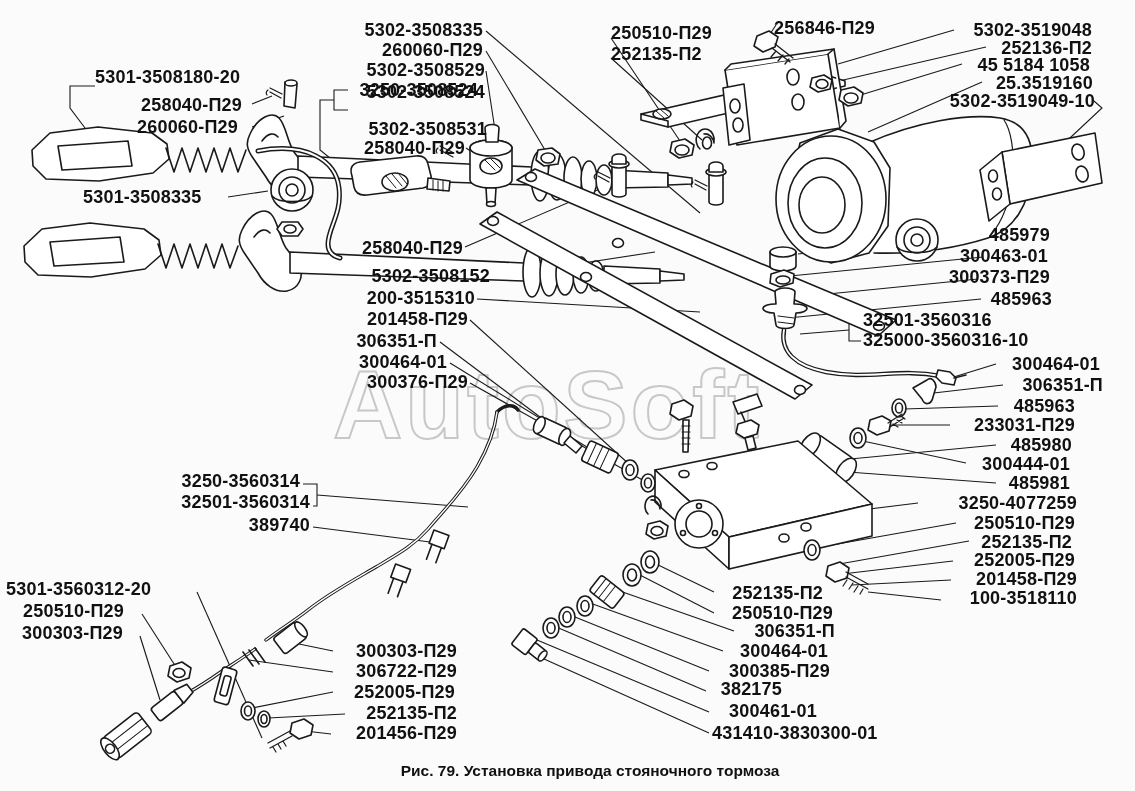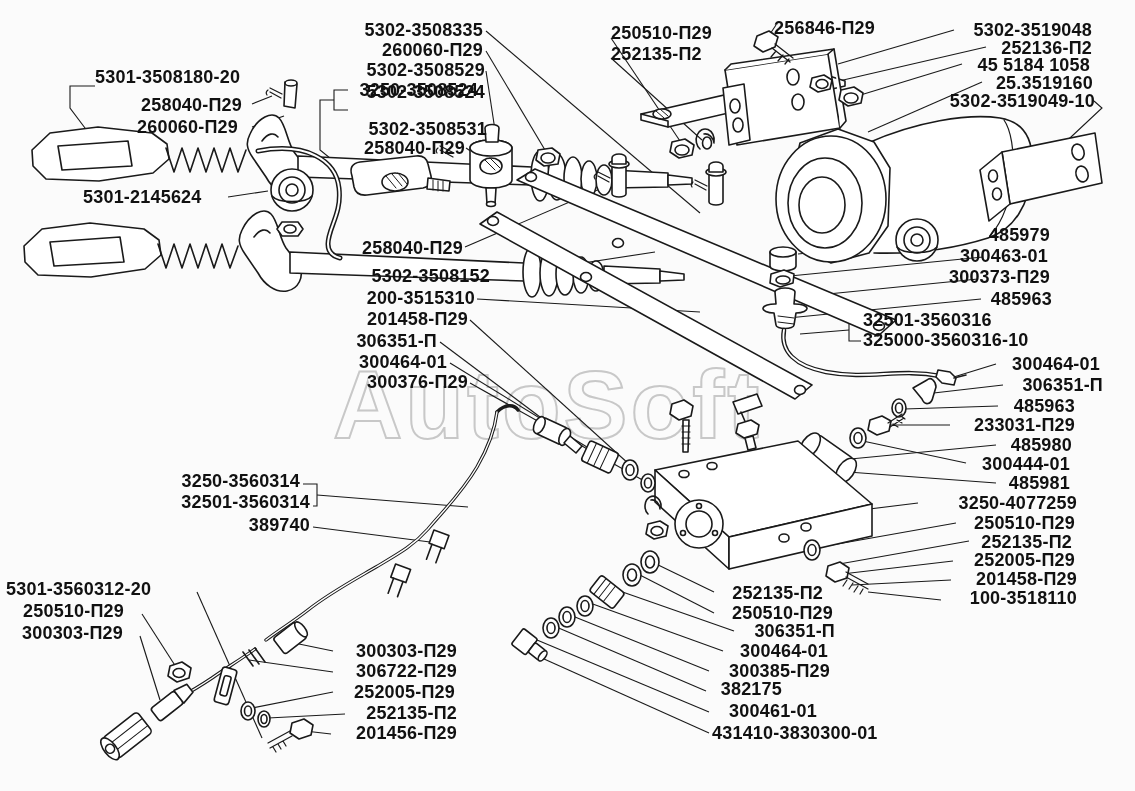--- a/index.html
+++ b/index.html
@@ -374,21 +374,21 @@
       <path d="M285,82 l12,2 l-2,24 l-11,-2 Z" fill="#fff"></path>
       <ellipse cx="291" cy="83" rx="6" ry="3" fill="#fff"></ellipse>
       <path d="M270,88 l12,6 m-12,-2 l11,6 m-13,-8 q-3,2 -1,5" stroke-width="1.2"></path>
     </g>
   </g>
 </svg>
 
   <div class="lbl" style="left:95px;top:68px">5301-3508180-20</div>
   <div class="lbl" style="left:141px;top:96px">258040-П29</div>
   <div class="lbl" style="left:137px;top:118px">260060-П29</div>
-  <div class="lbl" style="left:83px;top:188px">5301-2145624</div>
+  <div class="lbl" style="left:83px;top:188px">5301-3508335</div>
 
   <div class="lbl" style="right:652px;top:21px">5302-3508335</div>
   <div class="lbl" style="right:652px;top:41px">260060-П29</div>
   <div class="lbl" style="right:650px;top:61px">5302-3508529</div>
   <div class="lbl" style="right:657px;top:81px">3250-3508524</div>
   <div class="lbl" style="right:650px;top:83px">5302-3508524</div>
   <div class="lbl" style="right:648px;top:120px">5302-3508531</div>
   <div class="lbl" style="right:670px;top:139px">258040-П29</div>
 
   <div class="lbl" style="left:611px;top:24px">250510-П29</div>
@@ -445,13 +445,14 @@
 
   <div class="lbl" style="right:312px;top:584px">252135-П2</div>
   <div class="lbl" style="right:302px;top:604px">250510-П29</div>
   <div class="lbl" style="right:300px;top:622px">306351-П</div>
   <div class="lbl" style="right:307px;top:642px">300464-01</div>
   <div class="lbl" style="right:305px;top:662px">300385-П29</div>
   <div class="lbl" style="right:353px;top:680px">382175</div>
   <div class="lbl" style="right:318px;top:702px">300461-01</div>
   <div class="lbl" style="left:712px;top:724px">431410-3830300-01</div>
 
+  <div class="caption">Рис. 79. Установка привода стояночного тормоза</div>
 </div>
 
 </body></html>

